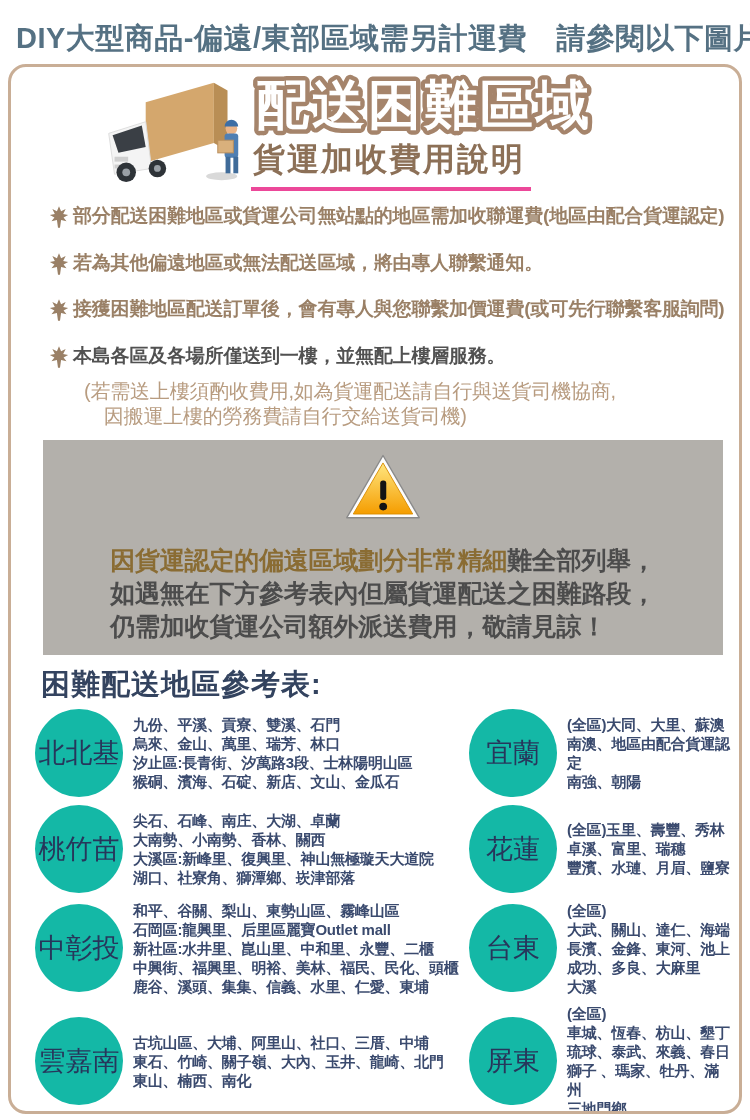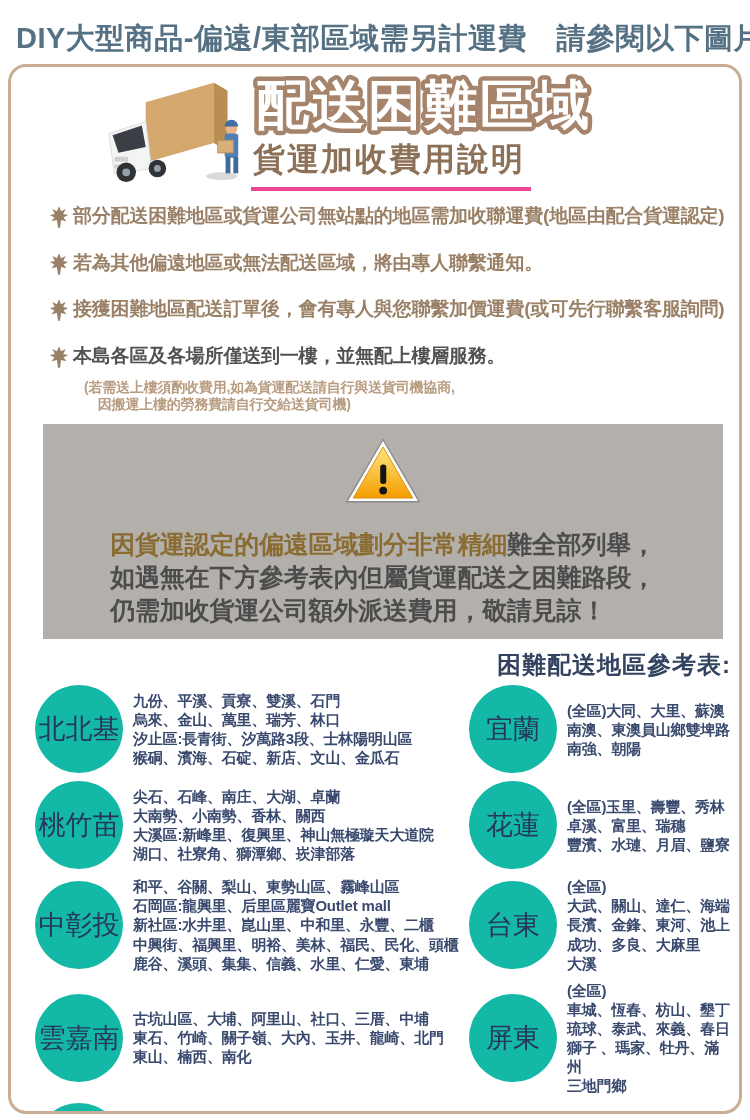--- a/index.html
+++ b/index.html
@@ -35,40 +35,40 @@
   .note{
     display:flex;align-items:flex-start;gap:4px;
     margin-bottom:13px;
     font-size:19px;font-weight:bold;color:#9a8066;
     line-height:1.35;letter-spacing:-0.2px;
   }
   .note .leaf{flex-shrink:0;margin-top:1px;}
   .note.dark{color:#515151;margin-bottom:2px;}
   .subnote{
     margin:0 0 10px 35px;
-    font-size:14px;font-weight:bold;color:#b89c80;
+    font-size:20px;font-weight:normal;color:#b89c80;
     line-height:1.28;white-space:pre-line;letter-spacing:-0.2px;
   }
   
   .warning{
     margin:6px 8px 0 8px;background:#b3b0ab;
     display:flex;align-items:center;gap:16px;
     padding:12px 14px;
     flex-direction:column;
   }
   .warning-icon{flex-shrink:0;}
   .warning-text{
     font-size:25px;font-weight:bold;color:#4c4c4c;line-height:1.32;
     letter-spacing:-0.2px;
   }
   .warning-highlight{color:#8a6c33;}
   
   .table-heading{
     margin:10px 0 2px 6px;
-    font-size:24px;font-weight:bold;color:#33435f;letter-spacing:1px;text-align:right;
+    font-size:29px;font-weight:bold;color:#33435f;letter-spacing:1px;
   }
   .region-grid{
     display:grid;grid-template-columns:434px 1fr;
     row-gap:8px;column-gap:0;margin-top:4px;
   }
   .cell{display:flex;align-items:center;gap:10px;}
   .circle{
     width:88px;height:88px;border-radius:50%;background:#14b8a6;
     display:flex;align-items:center;justify-content:center;
     font-size:27px;font-weight:normal;color:#27365b;flex-shrink:0;
@@ -193,21 +193,21 @@
     <div class="cell">
       <div class="circle">北北基</div>
       <div class="lines">九份、平溪、貢寮、雙溪、石門
 烏來、金山、萬里、瑞芳、林口
 汐止區:長青街、汐萬路3段、士林陽明山區
 猴硐、濱海、石碇、新店、文山、金瓜石</div>
     </div>
     <div class="cell">
       <div class="circle">宜蘭</div>
       <div class="lines">(全區)大同、大里、蘇澳
-南澳、東澳員山鄉雙埤路
+南澳、地區由配合貨運認定
 南強、朝陽</div>
     </div>
 
     <div class="cell">
       <div class="circle">桃竹苗</div>
       <div class="lines">尖石、石峰、南庄、大湖、卓蘭
 大南勢、小南勢、香林、關西
 大溪區:新峰里、復興里、神山無極璇天大道院
 湖口、社寮角、獅潭鄉、崁津部落</div>
     </div>

